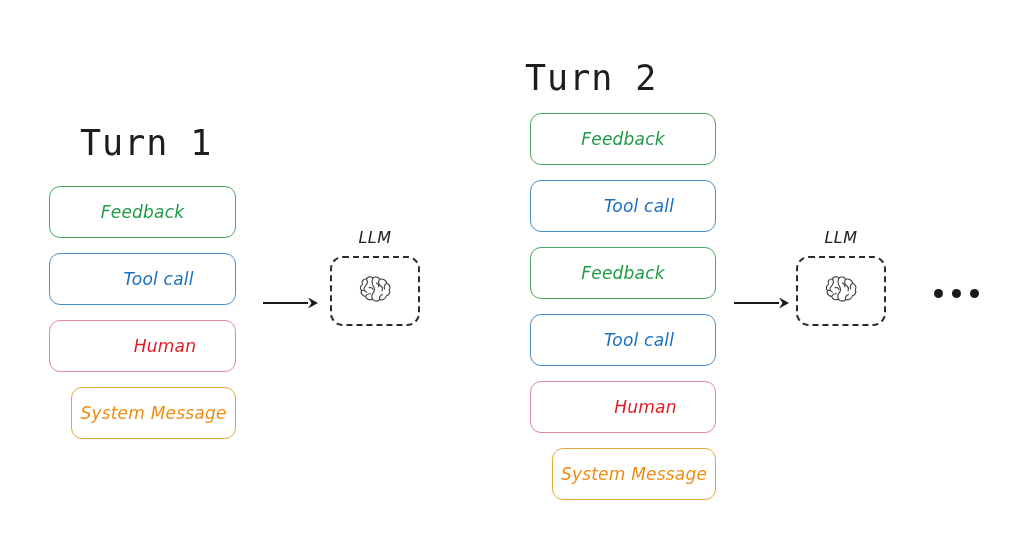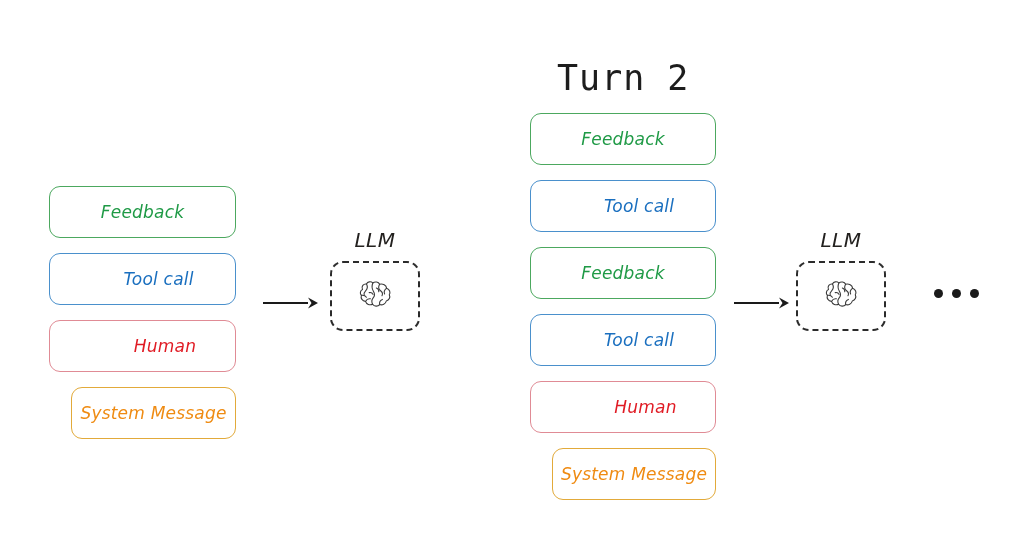--- a/index.html
+++ b/index.html
@@ -25,21 +25,21 @@
   .turn-title {
     position: absolute;
     font-family: "DejaVu Sans Mono", monospace;
     font-size: 35px;
     font-weight: 400;
     color: #1d1d1d;
     letter-spacing: 1px;
     white-space: nowrap;
   }
   #turn1-title { left: 80px; top: 123px; }
-  #turn2-title { left: 557px; top: 58px; }
+  #turn2-title { left: 525px; top: 58px; }
 
   
   .stack {
     position: absolute;
     display: flex;
     flex-direction: column;
   }
   #turn1-stack { left: 49px; top: 186px; width: 187px; }
   #turn2-stack { left: 530px; top: 113px; width: 186px; }
 
@@ -78,21 +78,21 @@
   .k-system { border-color: #e2aa3a; margin-left: 22px; }
   .k-system .msg-label { color: #ef8b12; }
 
   
   .llm-group { position: absolute; }
   #llm-1 { left: 330px; top: 228px; }
   #llm-2 { left: 796px; top: 228px; }
 
   .llm-label {
     font-family: "DejaVu Sans", sans-serif;
-    font-size: 20px;
+    font-size: 16px;
     font-style: italic;
     color: #23211f;
     text-align: center;
     width: 90px;
     letter-spacing: 0.5px;
     margin-bottom: 9px;
   }
 
   .llm-box {
     width: 90px;
@@ -126,20 +126,21 @@
     height: 9px;
     border-radius: 50%;
     background: #1a1a1a;
   }
 </style>
 </head>
 <body>
 
 <div class="canvas">
 
+  <div class="turn-title" id="turn1-title">Turn 1</div>
 
   <div class="stack" id="turn1-stack">
 
     <div class="msg-box k-feedback">
       <span class="msg-label">Feedback</span>
     </div>
 
     <div class="msg-box k-tool">
       <span class="msg-label">Tool call</span>
     </div>

